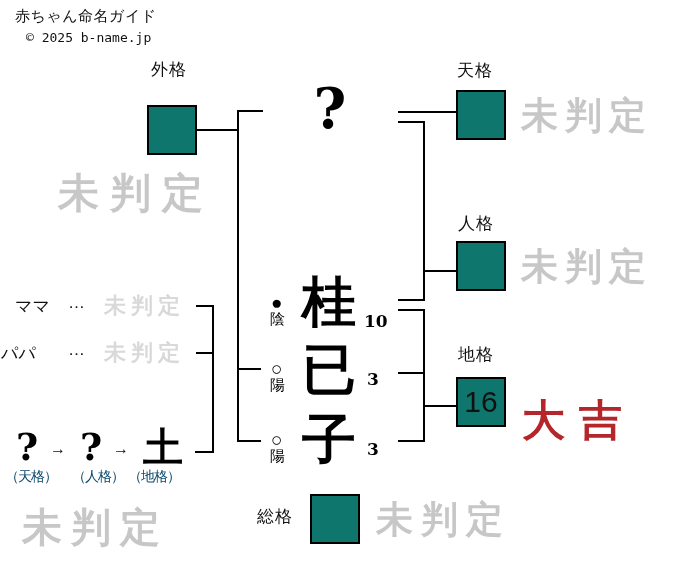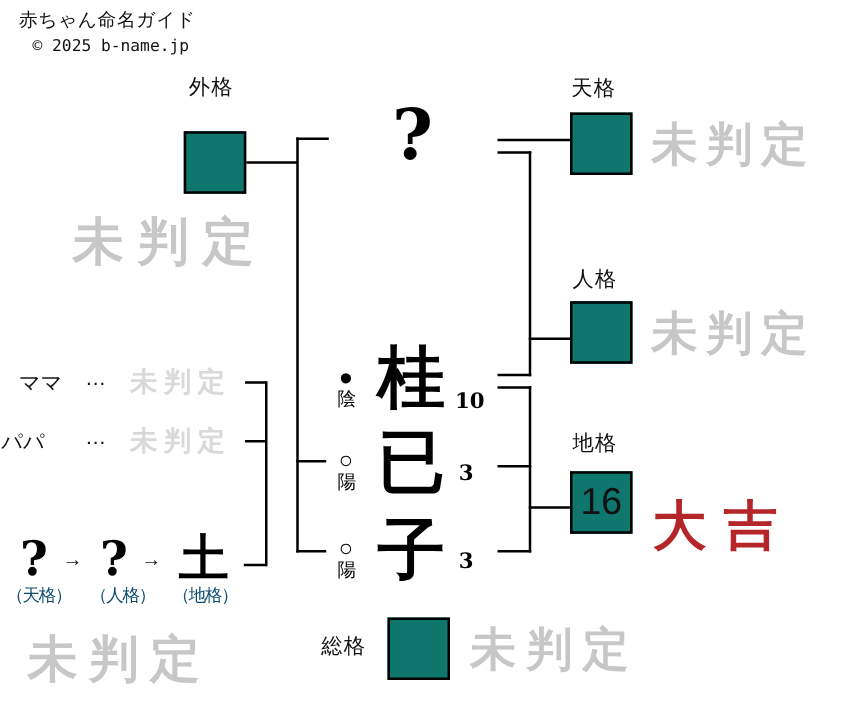--- a/index.html
+++ b/index.html
@@ -141,17 +141,17 @@
 
 
   <div class="elem-q" style="left:16px; top:428px;">?</div>
   <div class="arrow" style="left:50px; top:441px;">→</div>
   <div class="elem-q" style="left:80px; top:428px;">?</div>
   <div class="arrow" style="left:113px; top:441px;">→</div>
   <div class="elem-k" style="left:143px; top:427px;">土</div>
 
   <div class="paren-lbl" style="left:5px; top:468px;">（天格）</div>
   <div class="paren-lbl" style="left:72px; top:468px;">（人格）</div>
-  <div class="paren-lbl" style="left:138px; top:468px;">（地格）</div>
+  <div class="paren-lbl" style="left:128px; top:468px;">（地格）</div>
 
   <div class="wm wm-big" style="left:22px; top:500px; font-size:40px; letter-spacing:9px;">未判定</div>
 
 </div>
 
 </body></html>

